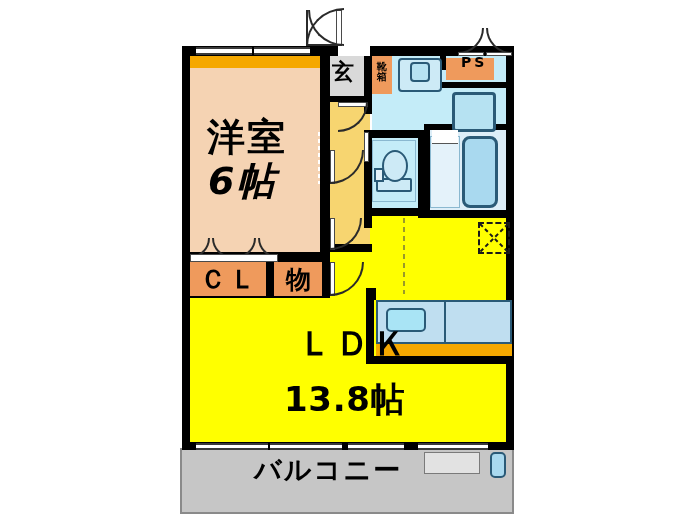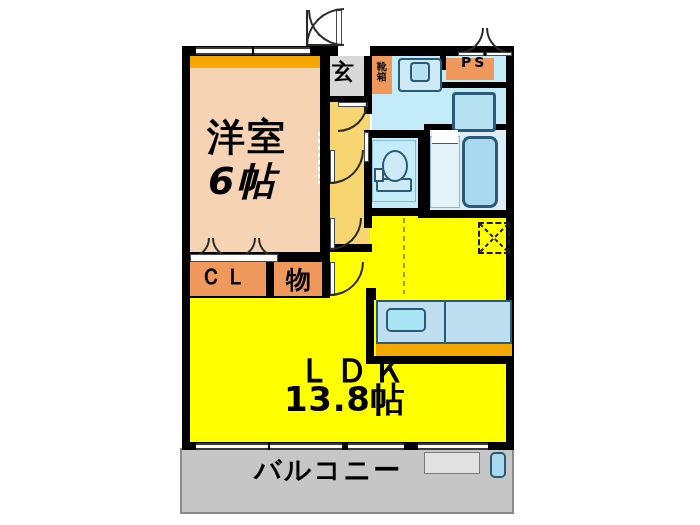--- a/index.html
+++ b/index.html
@@ -35,21 +35,21 @@
     color: #000000;
     font-weight: bold;
     white-space: nowrap;
     letter-spacing: 0.04em;
     line-height: 1;
   }
   .lbl-room   { font-size: 38px; letter-spacing: 0.06em; }
   .lbl-ldk    { font-size: 34px; letter-spacing: 0.10em; }
   .lbl-area   { font-size: 34px; letter-spacing: 0.02em; }
   .lbl-bal    { font-size: 27px; letter-spacing: 0.08em; }
-  .lbl-cl     { font-size: 22px; letter-spacing: 0.14em; }
+  .lbl-cl     { font-size: 26px; letter-spacing: 0.14em; }
   .lbl-mono   { font-size: 25px; }
   .lbl-gen    { font-size: 22px; }
   .lbl-ps     { font-size: 14px; letter-spacing: 0.22em; font-weight: bold; }
   .lbl-kutsu  { font-size: 10px; font-weight: bold; line-height: 0.95; text-align:center; }
 
   
   .fixture { position: absolute; box-sizing: border-box; }
   .door-panel { position: absolute; background: #ffffff; border: 1px solid #4a4a4a; box-sizing: border-box; }
   .swing { position: absolute; border: 2px solid #1a1a1a; background: transparent; box-sizing: border-box; }
 
@@ -216,21 +216,21 @@
     <line x1="3" y1="0" x2="3" y2="52" stroke="#ffffff" stroke-width="2" stroke-dasharray="4 3"></line>
   </svg>
 
   <div class="fixture" style="left:424px; top:452px; width:56px; height:22px; background:#e2e2e2; border:1px solid #7a7a7a;"></div>
 
   <div class="fixture" style="left:490px; top:452px; width:16px; height:26px; background:#a9d9ef; border:2px solid #2a5a77; border-radius:5px;"></div>
 
   <div class="lbl lbl-room" style="left:207px; top:118px;">洋室</div>
   <div class="lbl lbl-room" style="left:208px; top:162px;font-style:italic;">6帖</div>
 
-  <div class="lbl lbl-ldk" style="left:298px; top:353px;">ＬＤＫ</div>
+  <div class="lbl lbl-ldk" style="left:298px; top:326px;">ＬＤＫ</div>
   <div class="lbl lbl-area" style="left:284px; top:382px;">13.8帖</div>
 
   <div class="lbl lbl-bal" style="left:254px; top:456px;text-align:right;">バルコニー</div>
 
   <div class="lbl lbl-gen" style="left:332px; top:61px;">玄</div>
 
   <div class="lbl lbl-kutsu" style="left:374px; top:62px; width:16px;">
     <div>靴</div>
     <div>箱</div>
   </div>

